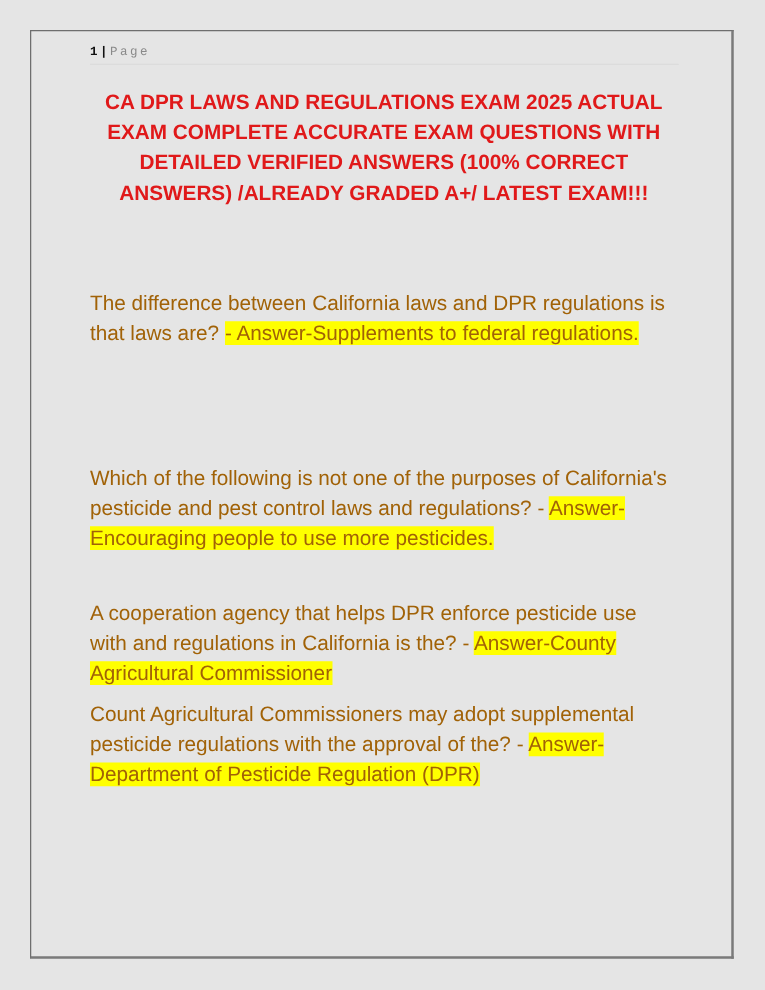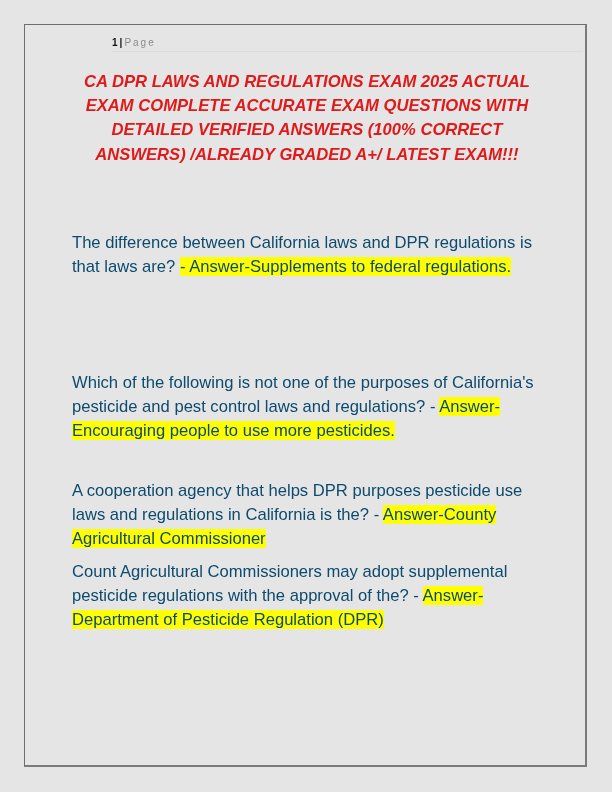--- a/index.html
+++ b/index.html
@@ -25,48 +25,46 @@
       border-bottom: 2px solid #7a7a7a;
       box-sizing: border-box;
     }
     .page-header {
       position: absolute;
       left: 72px;
       top: 36px;
       width: 471px;
       height: 15px;
       border-bottom: 1px solid #dcdcdc;
-      font-family: Liberation Sans, sans-serif;
+      font-family: Liberation Mono, monospace;
       font-size: 10px;
       line-height: 13px;
       color: #111;
-      margin-left: 40px;
     }
     .page-header .num { font-weight: bold; }
     .page-header .sep { font-weight: bold; margin: 0 2px 0 2px; }
     .page-header .word { color: #8a8a8a; letter-spacing: 2px; }
     .title {
       position: absolute;
       left: 66px;
       top: 70px;
       width: 482px;
       text-align: center;
       color: #e0191a;
       font-weight: bold;
       font-size: 16.6px;
       line-height: 24.2px;
-      font-style: italic;
     }
     .qa {
       position: absolute;
       left: 72px;
       width: 470px;
       font-size: 16.6px;
       line-height: 24.2px;
-      color: #0c4a6e;
+      color: #a16207;
     }
     .hl { background: #ffff00; }
     #qa1 { top: 231px; }
     #qa2 { top: 343px; margin-top: 28px; }
     #qa3 { top: 479px; }
     #qa4 { top: 560px; }
   </style>
 </head>
 <body>
 
@@ -80,18 +78,18 @@
 
 <div class="qa" id="qa1">
   <span>The difference between California laws and DPR regulations is that laws are? </span><span></span><span class="hl">- Answer-Supplements to federal regulations.</span>
 </div>
 
 <div class="qa" id="qa2">
   <span>Which of the following is not one of the purposes of California's pesticide and pest control laws and regulations? </span><span>- </span><span class="hl">Answer-Encouraging people to use more pesticides.</span>
 </div>
 
 <div class="qa" id="qa3">
-  <span>A cooperation agency that helps DPR purposes pesticide use laws and regulations in California is the? </span><span>- </span><span class="hl">Answer-County Agricultural Commissioner</span>
+  <span>A cooperation agency that helps DPR enforce pesticide use with and regulations in California is the? </span><span>- </span><span class="hl">Answer-County Agricultural Commissioner</span>
 </div>
 
 <div class="qa" id="qa4">
   <span>Count Agricultural Commissioners may adopt supplemental pesticide regulations with the approval of the? </span><span>- </span><span class="hl">Answer-Department of Pesticide Regulation (DPR)</span>
 </div>
 
 </body></html>

